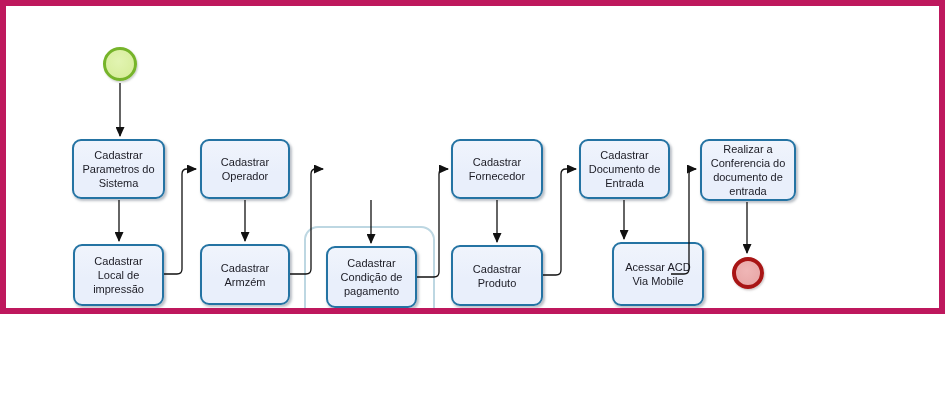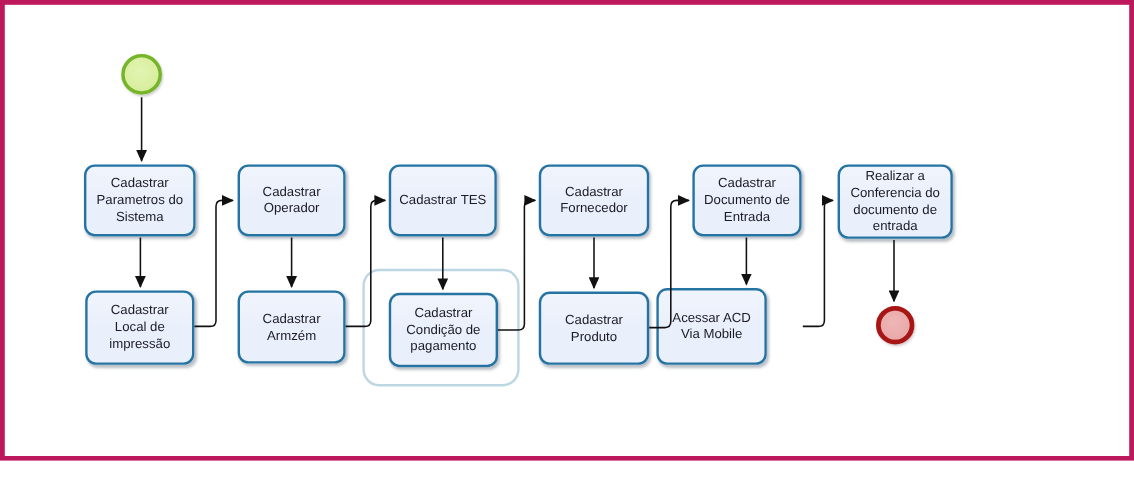--- a/index.html
+++ b/index.html
@@ -2,23 +2,23 @@
 <html style="--task-fill: #e9effb; --task-border: #2473a3; --task-text: #1b1b24; --start-fill: #d8ee9e; --start-border: #76b42a; --end-fill: #e9a9a9; --end-border: #a81515; --group-border: #bdd7e2; --connector: #111111;"><head>
 <meta charset="utf-8">
 <style>
   * { margin: 0; padding: 0; box-sizing: border-box; }
   html, body { background: #fff; }
   body { font-family: "Liberation Sans", "DejaVu Sans", sans-serif; }
 
   .canvas {
     position: relative;
     width: 945px;
-    height: 384px;
+    height: 314px;
     background: #ffffff;
-    border: 4px solid #be185d;
+    border: 6px solid #be185d;
     overflow: hidden;
   }
 
   .connectors {
     position: absolute;
     left: 0; top: 0;
     width: 945px; height: 410px;
     z-index: 3;
     pointer-events: none;
   }
@@ -119,23 +119,20 @@
   <div class="task" style="left:194px; top:133px; width:90px; height:60px;">
     <span class="label">Cadastrar
 Operador</span>
   </div>
 
   <div class="task" style="left:194px; top:238px; width:90px; height:61px;">
     <span class="label">Cadastrar
 Armzém</span>
   </div>
 
-  <div class="task" style="left:320px; top:133px; width:90px; height:60px;">
-    <span class="label">Cadastrar TES</span>
-  </div>
 
   <div class="task" style="left:320px; top:240px; width:91px; height:62px;">
     <span class="label">Cadastrar
 Condição de
 pagamento</span>
   </div>
 
   <div class="task" style="left:445px; top:133px; width:92px; height:60px;">
     <span class="label">Cadastrar
 Fornecedor</span>
@@ -145,21 +142,21 @@
     <span class="label">Cadastrar
 Produto</span>
   </div>
 
   <div class="task" style="left:573px; top:133px; width:91px; height:60px;">
     <span class="label">Cadastrar
 Documento de
 Entrada</span>
   </div>
 
-  <div class="task" style="left:543px; top:236px; width:92px; height:64px;">
+  <div class="task" style="left:606px; top:236px; width:92px; height:64px;">
     <span class="label">Acessar ACD
 Via Mobile</span>
   </div>
 
   <div class="task" style="left:694px; top:133px; width:96px; height:62px;align-items:center;">
     <span class="label">Realizar a
 Conferencia do
 documento de
 entrada</span>
   </div>

